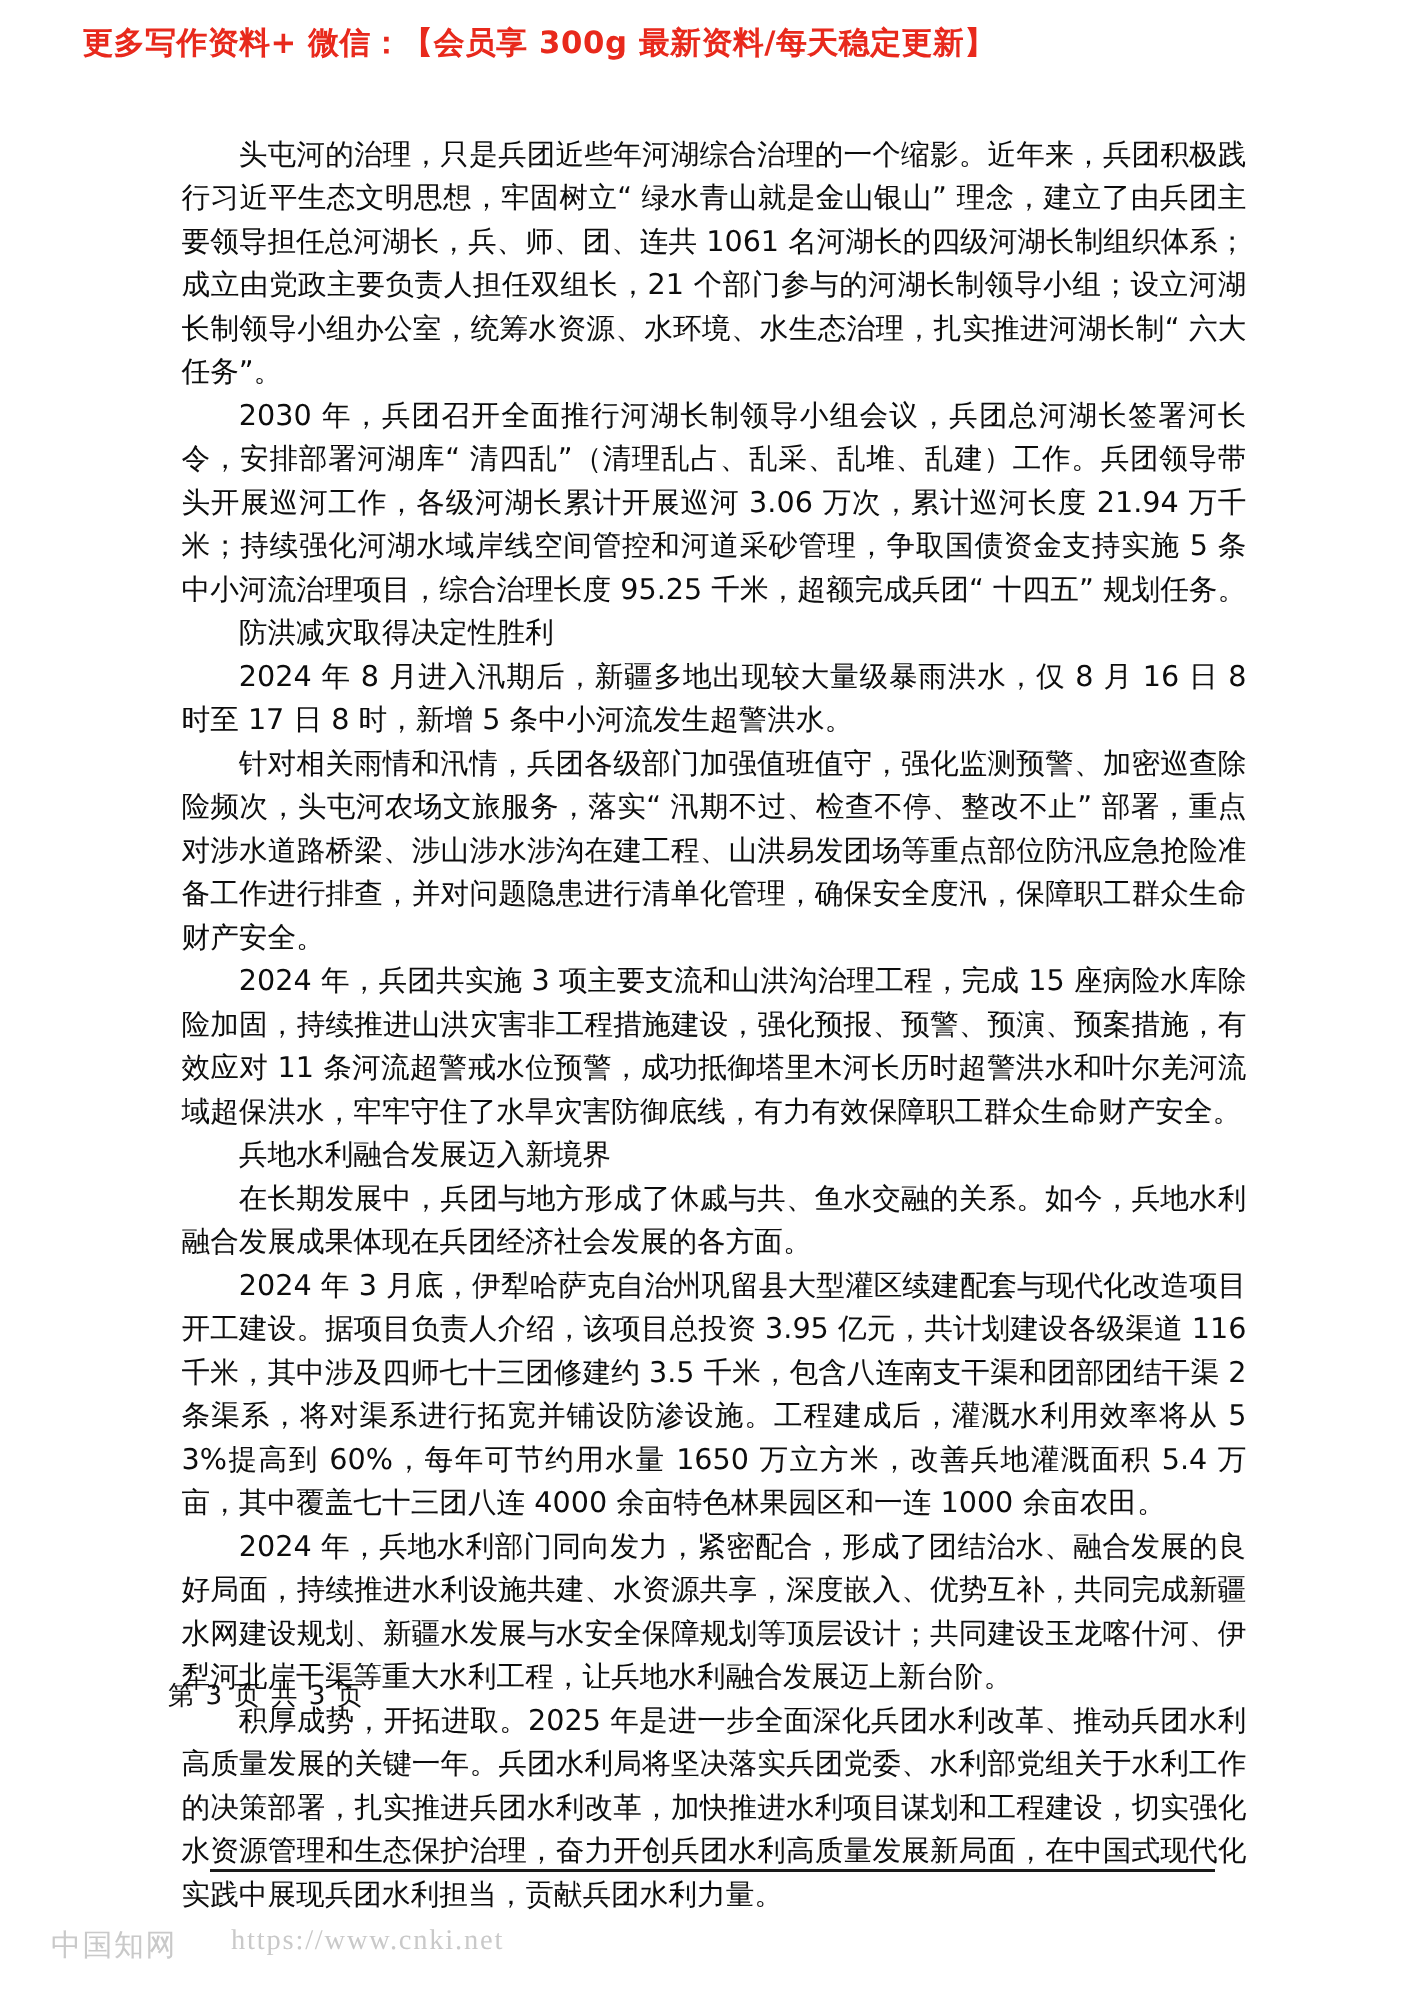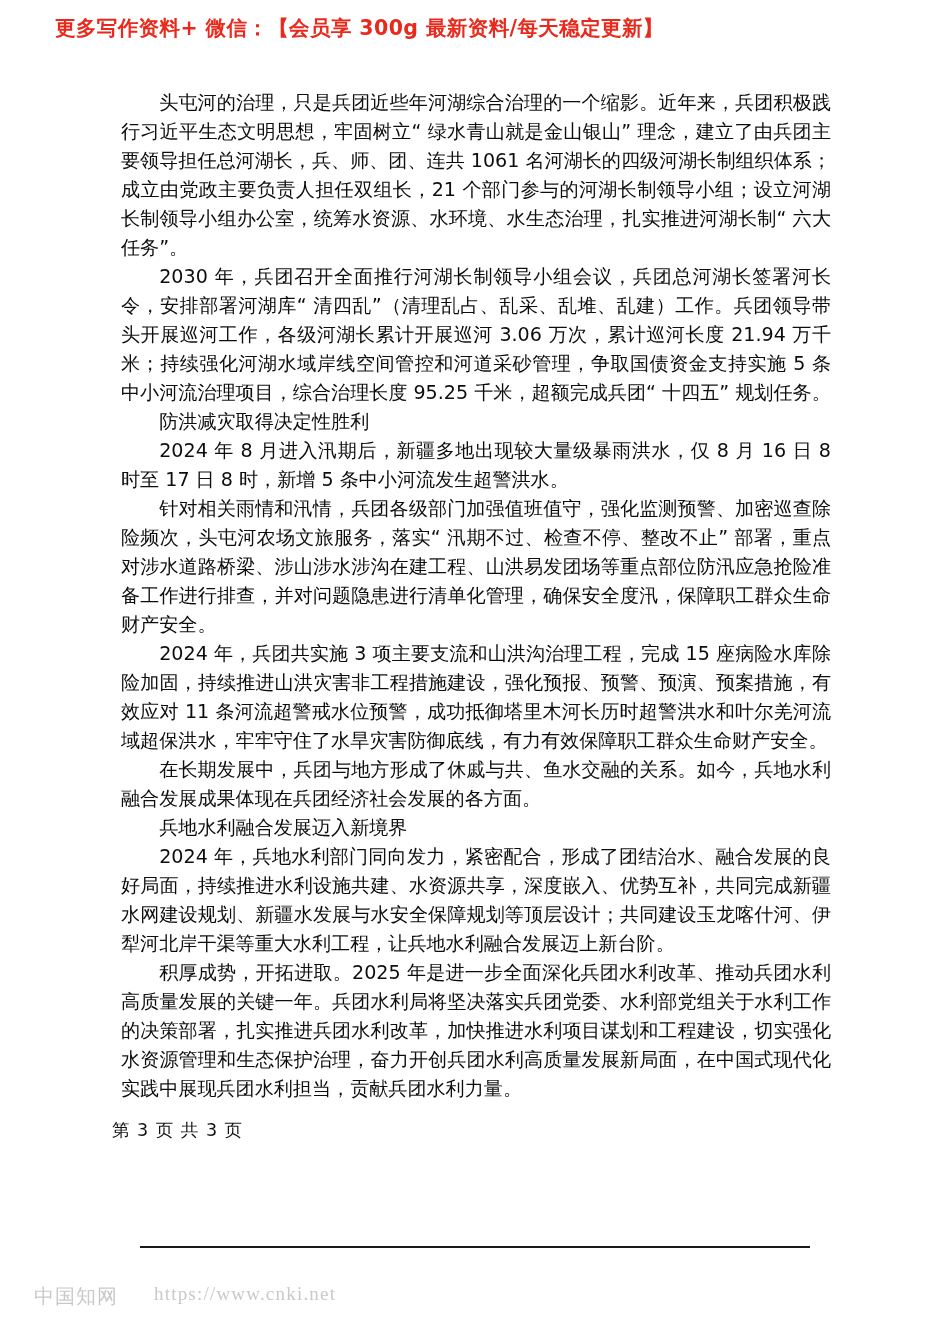--- a/index.html
+++ b/index.html
@@ -113,22 +113,23 @@
 
   <div class="promo-header">更多写作资料+ 微信：【会员享 300g 最新资料/每天稳定更新】</div>
 
   <div class="body-block">
     <p class="para">头屯河的治理，只是兵团近些年河湖综合治理的一个缩影。近年来，兵团积极践行习近平生态文明思想，牢固树立“ 绿水青山就是金山银山” 理念，建立了由兵团主要领导担任总河湖长，兵、师、团、连共 1061 名河湖长的四级河湖长制组织体系；成立由党政主要负责人担任双组长，21 个部门参与的河湖长制领导小组；设立河湖长制领导小组办公室，统筹水资源、水环境、水生态治理，扎实推进河湖长制“ 六大任务”。</p>
     <p class="para">2030 年，兵团召开全面推行河湖长制领导小组会议，兵团总河湖长签署河长令，安排部署河湖库“ 清四乱”（清理乱占、乱采、乱堆、乱建）工作。兵团领导带头开展巡河工作，各级河湖长累计开展巡河 3.06 万次，累计巡河长度 21.94 万千米；持续强化河湖水域岸线空间管控和河道采砂管理，争取国债资金支持实施 5 条中小河流治理项目，综合治理长度 95.25 千米，超额完成兵团“ 十四五” 规划任务。</p>
     <p class="para">防洪减灾取得决定性胜利</p>
     <p class="para">2024 年 8 月进入汛期后，新疆多地出现较大量级暴雨洪水，仅 8 月 16 日 8 时至 17 日 8 时，新增 5 条中小河流发生超警洪水。</p>
     <p class="para">针对相关雨情和汛情，兵团各级部门加强值班值守，强化监测预警、加密巡查除险频次，头屯河农场文旅服务，落实“ 汛期不过、检查不停、整改不止” 部署，重点对涉水道路桥梁、涉山涉水涉沟在建工程、山洪易发团场等重点部位防汛应急抢险准备工作进行排查，并对问题隐患进行清单化管理，确保安全度汛，保障职工群众生命财产安全。</p>
     <p class="para">2024 年，兵团共实施 3 项主要支流和山洪沟治理工程，完成 15 座病险水库除险加固，持续推进山洪灾害非工程措施建设，强化预报、预警、预演、预案措施，有效应对 11 条河流超警戒水位预警，成功抵御塔里木河长历时超警洪水和叶尔羌河流域超保洪水，牢牢守住了水旱灾害防御底线，有力有效保障职工群众生命财产安全。</p>
+    <p class="para">兵地水利融合发展迈入新境界</p>
     <p class="para">在长期发展中，兵团与地方形成了休戚与共、鱼水交融的关系。如今，兵地水利融合发展成果体现在兵团经济社会发展的各方面。</p>
-    <p class="para">兵地水利融合发展迈入新境界</p>
+    <p class="para">2024 年 3 月底，伊犁哈萨克自治州巩留县大型灌区续建配套与现代化改造项目开工建设。据项目负责人介绍，该项目总投资 3.95 亿元，共计划建设各级渠道 116 千米，其中涉及四师七十三团修建约 3.5 千米，包含八连南支干渠和团部团结干渠 2 条渠系，将对渠系进行拓宽并铺设防渗设施。工程建成后，灌溉水利用效率将从 53%提高到 60%，每年可节约用水量 1650 万立方米，改善兵地灌溉面积 5.4 万亩，其中覆盖七十三团八连 4000 余亩特色林果园区和一连 1000 余亩农田。</p>
     <p class="para">2024 年，兵地水利部门同向发力，紧密配合，形成了团结治水、融合发展的良好局面，持续推进水利设施共建、水资源共享，深度嵌入、优势互补，共同完成新疆水网建设规划、新疆水发展与水安全保障规划等顶层设计；共同建设玉龙喀什河、伊犁河北岸干渠等重大水利工程，让兵地水利融合发展迈上新台阶。</p>
     <p class="para">积厚成势，开拓进取。2025 年是进一步全面深化兵团水利改革、推动兵团水利高质量发展的关键一年。兵团水利局将坚决落实兵团党委、水利部党组关于水利工作的决策部署，扎实推进兵团水利改革，加快推进水利项目谋划和工程建设，切实强化水资源管理和生态保护治理，奋力开创兵团水利高质量发展新局面，在中国式现代化实践中展现兵团水利担当，贡献兵团水利力量。</p>
   </div>
 
   <div class="page-number">
     <span class="pn-inner">第 3 页 共 3 页</span>
   </div>
 
   <div class="bottom-rule"></div>
 

